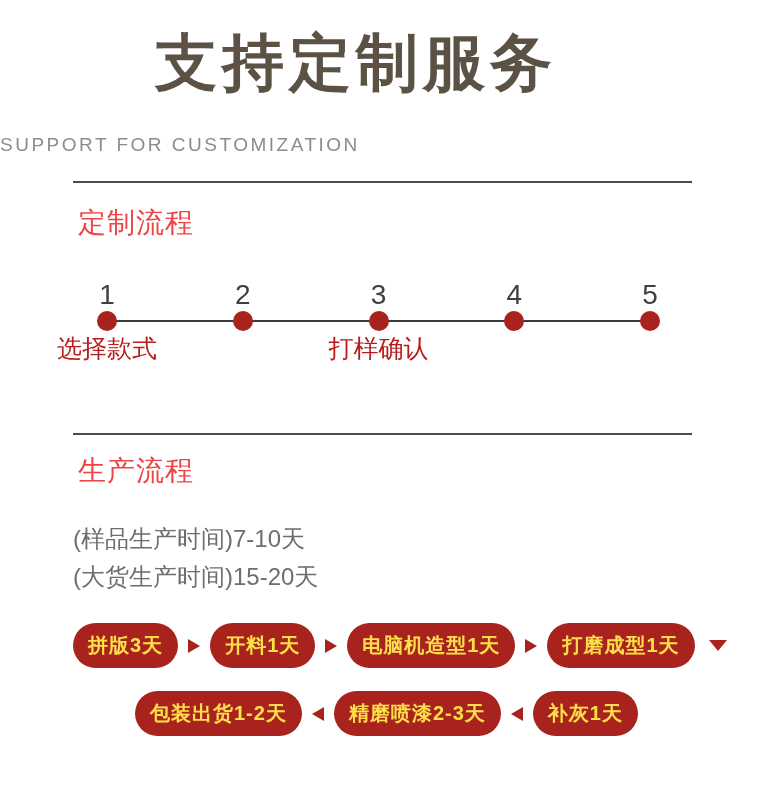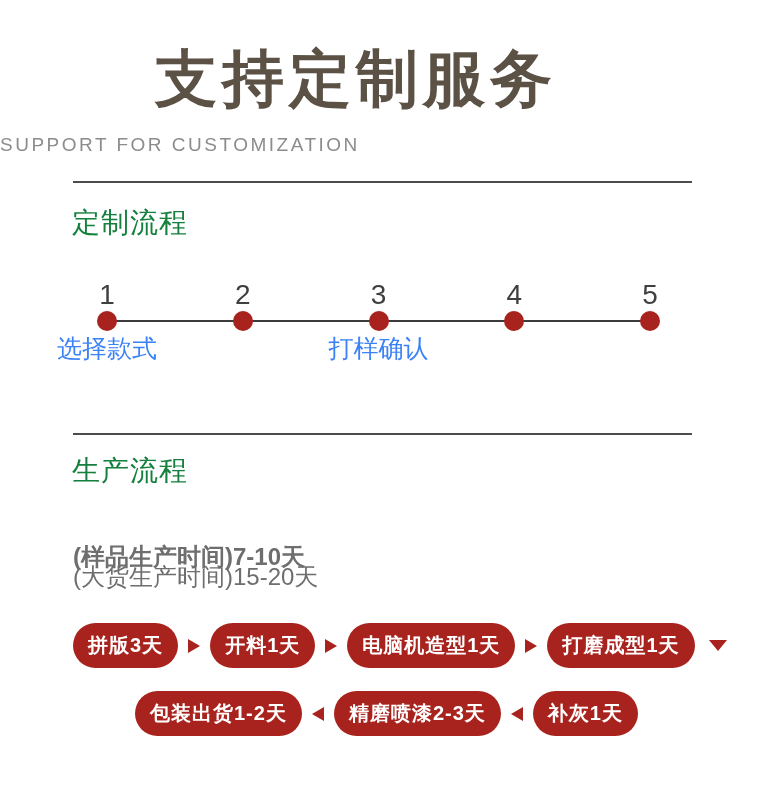--- a/index.html
+++ b/index.html
@@ -5,36 +5,36 @@
   html,body{margin:0;padding:0;}
   body{
     width:773px;height:800px;position:relative;background:#ffffff;
     font-family:"Liberation Sans","DejaVu Sans",sans-serif;
     overflow:hidden;
   }
   .abs{position:absolute;}
 
   
   .main-title{
-    top:36px;left:0;width:712px;text-align:center;
+    top:20px;left:0;width:712px;text-align:center;
     font-size:62px;line-height:86px;font-weight:bold;
     letter-spacing:5px;color:#5b5245;
   }
   .sub-title{
     top:132px;left:0;width:773px;text-align:left;
     font-size:19px;line-height:26px;color:#8c8c8c;letter-spacing:2.5px;
   }
   .divider{
     left:73px;width:619px;height:2px;background:#4c4c4c;
   }
   .divider-1{top:181px;}
   .divider-2{top:433px;}
 
   .section-heading{
-    left:72px;font-size:28px;line-height:36px;color:#15803d;
+    left:78px;font-size:28px;line-height:36px;color:#ef4444;
     letter-spacing:1px;
   }
   .heading-1{top:205px;}
   .heading-2{top:453px;}
 
   
   .timeline{
     top:279px;left:42px;width:673px;height:88px;
     display:flex;justify-content:space-between;
   }
@@ -46,38 +46,38 @@
     position:relative;width:130px;display:flex;flex-direction:column;
     align-items:center;
   }
   .step-num{
     font-size:28px;line-height:32px;color:#3f3f3f;
   }
   .step-dot{
     width:20px;height:20px;border-radius:50%;background:#a8231d;
   }
   .step-label{
-    margin-top:2px;font-size:25px;line-height:31px;color:#3b82f6;
+    margin-top:2px;font-size:25px;line-height:31px;color:#b91c1c;
   }
 
   
   .time-line-text{
     left:73px;font-size:24px;line-height:30px;color:#6e6e6e;
   }
-  .time-sample{top:542px;font-weight:bold;}
+  .time-sample{top:524px;}
   .time-bulk{top:562px;}
 
   
   .flow-row{
     height:45px;display:flex;align-items:center;gap:9px;
   }
   .flow-row-1{top:623px;left:73px;}
   .flow-row-2{top:691px;left:135px;}
   .pill{
-    height:45px;border-radius:23px;background:#a8231d;color:#ffffff;
+    height:45px;border-radius:23px;background:#a8231d;color:#fde047;
     font-size:20px;font-weight:bold;letter-spacing:1px;
     display:flex;align-items:center;justify-content:center;
     padding:0 15px;white-space:nowrap;
   }
   .arrow-right{
     width:0;height:0;border-top:7px solid transparent;
     border-bottom:7px solid transparent;border-left:12px solid #a8231d;
     margin:0 1px;
   }
   .arrow-left{

